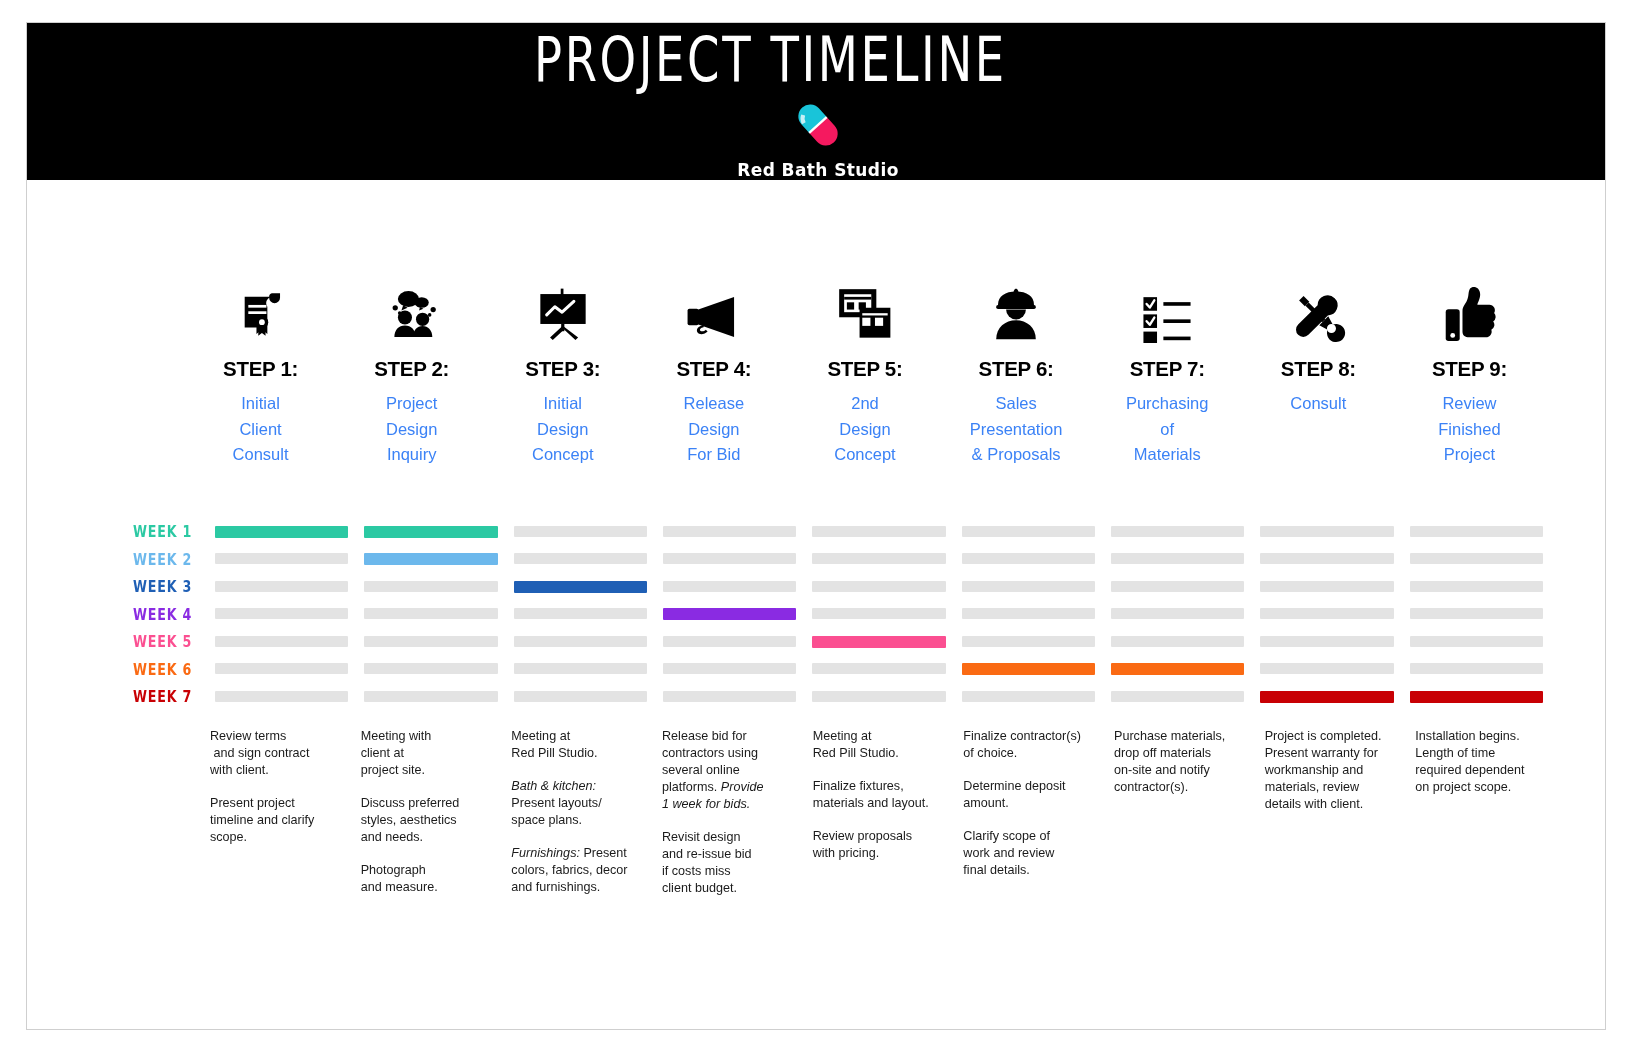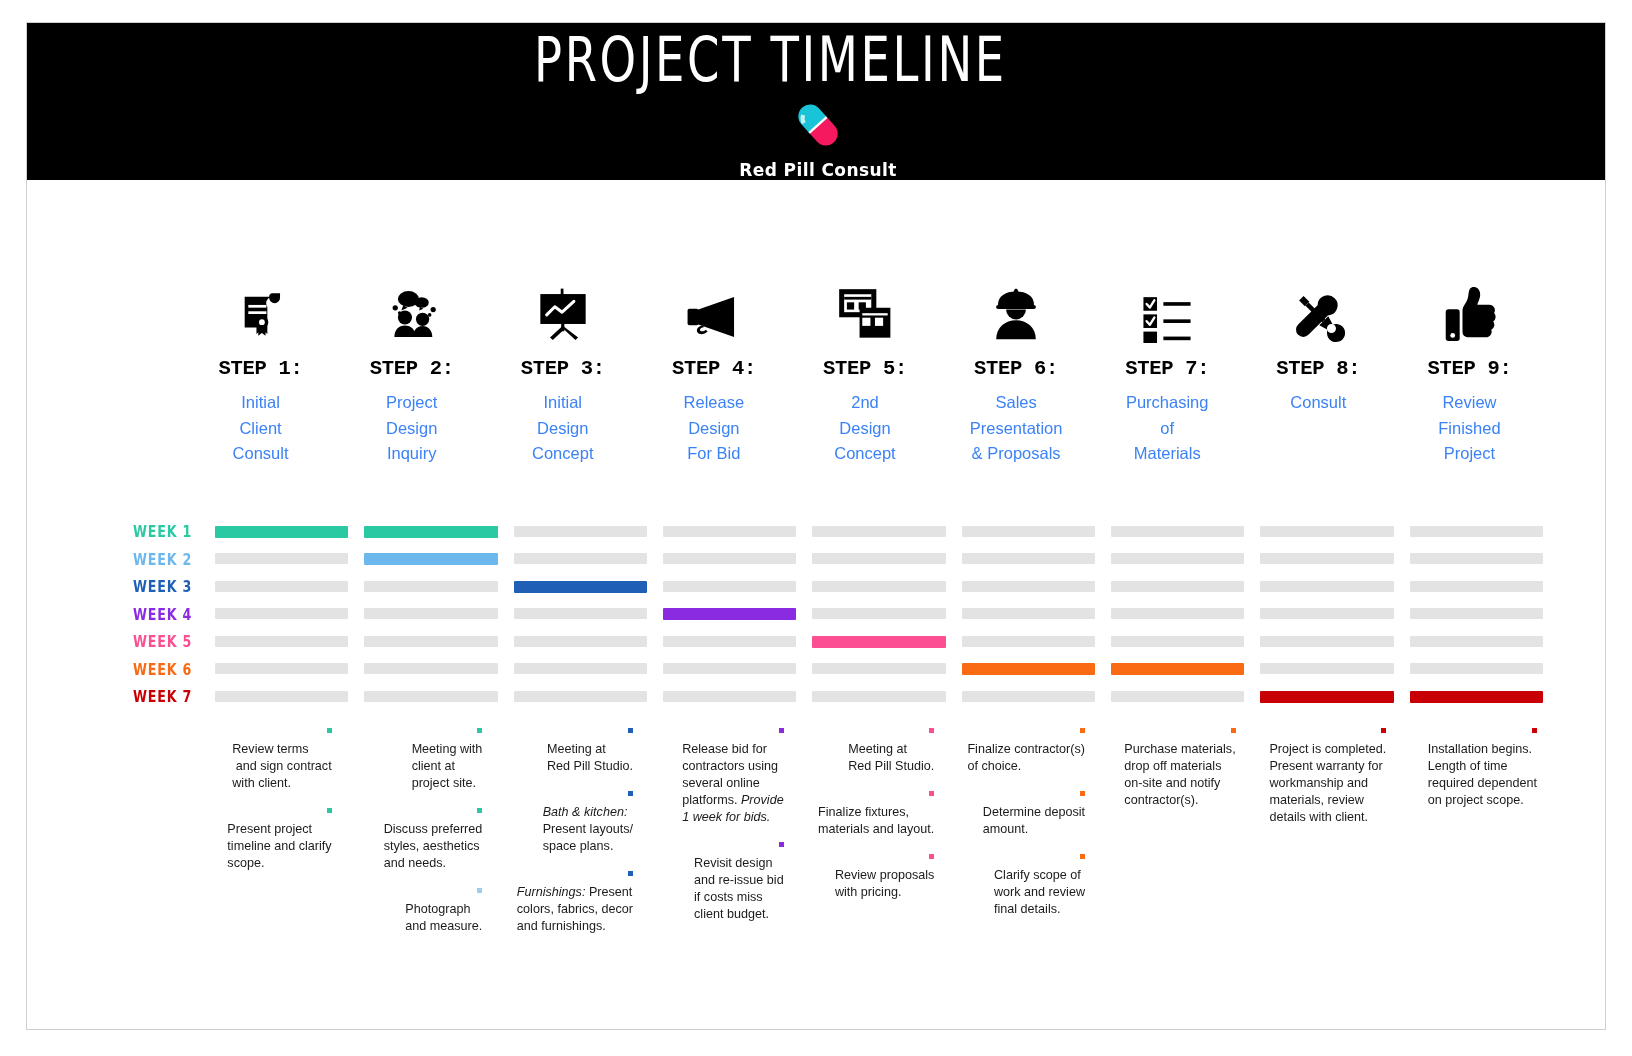--- a/index.html
+++ b/index.html
@@ -90,21 +90,21 @@
   .step-icon {
     height: 62px;
     display: flex;
     align-items: flex-end;
     justify-content: center;
     margin-bottom: 14px;
   }
   .step-icon svg { display: block; }
 
   .step-title {
-    font-family: Liberation Mono, monospace;
+    font-family: Liberation Sans, sans-serif;
     font-size: 20.5px;
     font-weight: bold;
     color: #000000;
     letter-spacing: -0.3px;
     margin-bottom: 10px;
     white-space: nowrap;
   }
 
   .step-desc {
     font-family: "Liberation Sans", sans-serif;
@@ -163,23 +163,22 @@
     display: grid;
     grid-template-columns: repeat(9, 1fr);
     column-gap: 16px;
     align-items: start;
   }
 
   .note-col { display: flex; flex-direction: column; gap: 16px; }
 
   .note {
     display: flex;
-    align-items: flex-end;
+    align-items: center;
     gap: 8px;
-    flex-direction: column;
   }
 
   .note-bar {
     width: 5px;
     flex: 0 0 5px;
     border-radius: 0;
   }
 
   .note-text {
     font-family: "Liberation Sans", sans-serif;
@@ -201,21 +200,21 @@
 
       <div class="brand">
         <svg class="brand-mark" viewBox="0 0 64 64">
           <g transform="rotate(-42 32 32)">
             <path d="M32 6 h0 a13 13 0 0 1 13 13 v13 h-26 v-13 a13 13 0 0 1 13 -13 z" fill="#19c4d9"></path>
             <path d="M19 32 h26 v13 a13 13 0 0 1 -13 13 a13 13 0 0 1 -13 -13 z" fill="#f5195f"></path>
             <path d="M26 11 a13 13 0 0 0 -6.6 8.6 l4.4 1.1 a9 9 0 0 1 4.6 -6 z" fill="#ffffff" opacity="0.75"></path>
             <rect x="19" y="30.6" width="26" height="2.6" fill="#ffffff"></rect>
           </g>
         </svg>
-        <div class="brand-name">Red Pill Consult</div>
+        <div class="brand-name">Red Bath Studio</div>
       </div>
     </div>
 
     <div class="steps">
 
       <div class="step">
         <div class="step-icon">
           <svg width="58" height="58" viewBox="0 0 64 64" fill="#000">
             <path d="M14 13 h30 a7 7 0 0 0 -5 11 v30 l-6 -5 l-6 5 v-7 h-13 z"></path>
             <rect x="18" y="22" width="20" height="3" fill="#fff"></rect>

